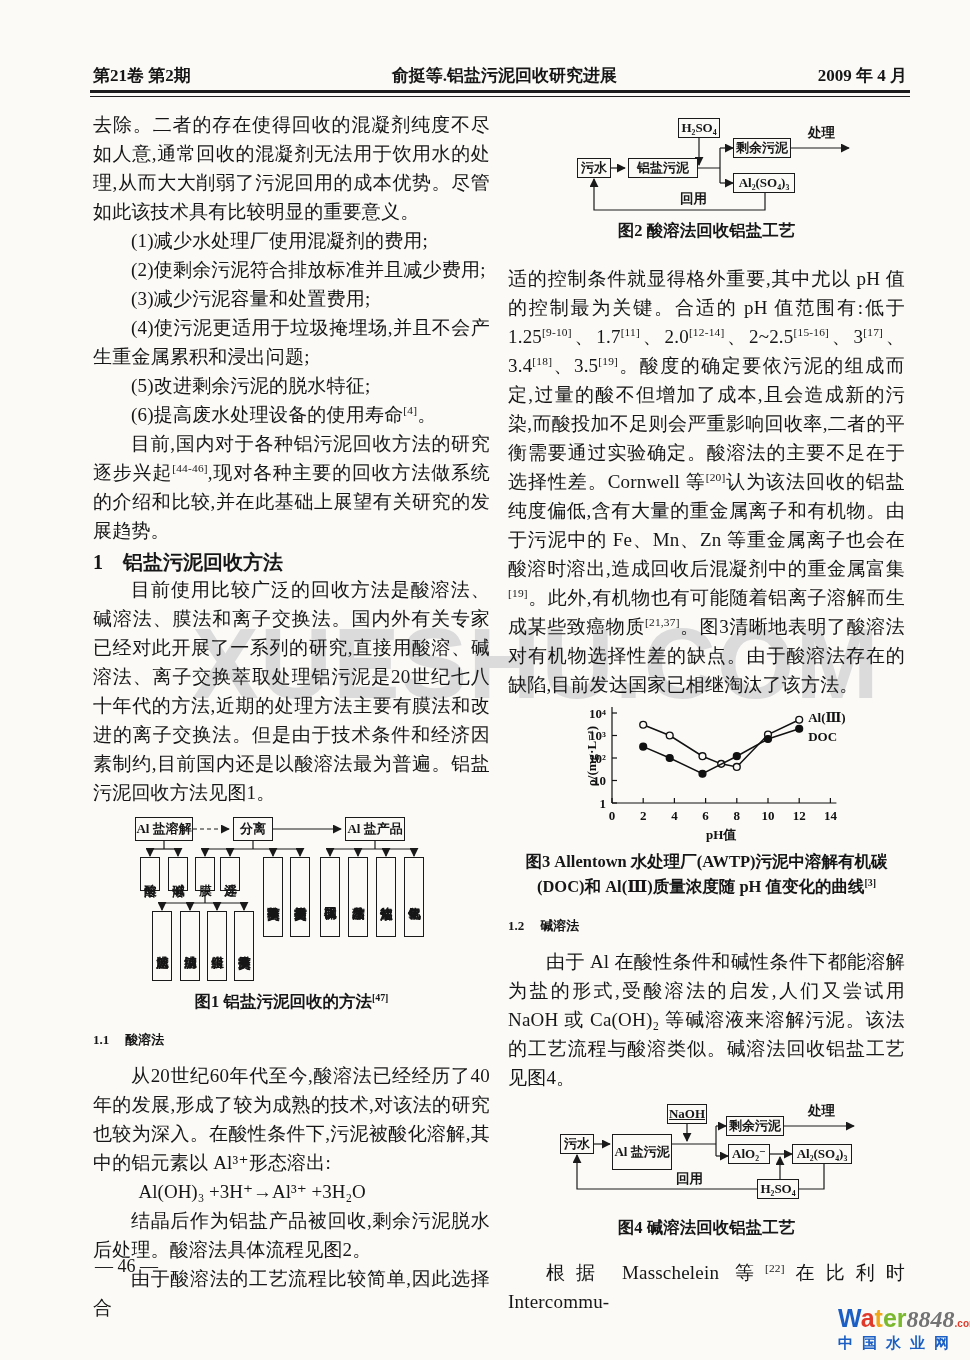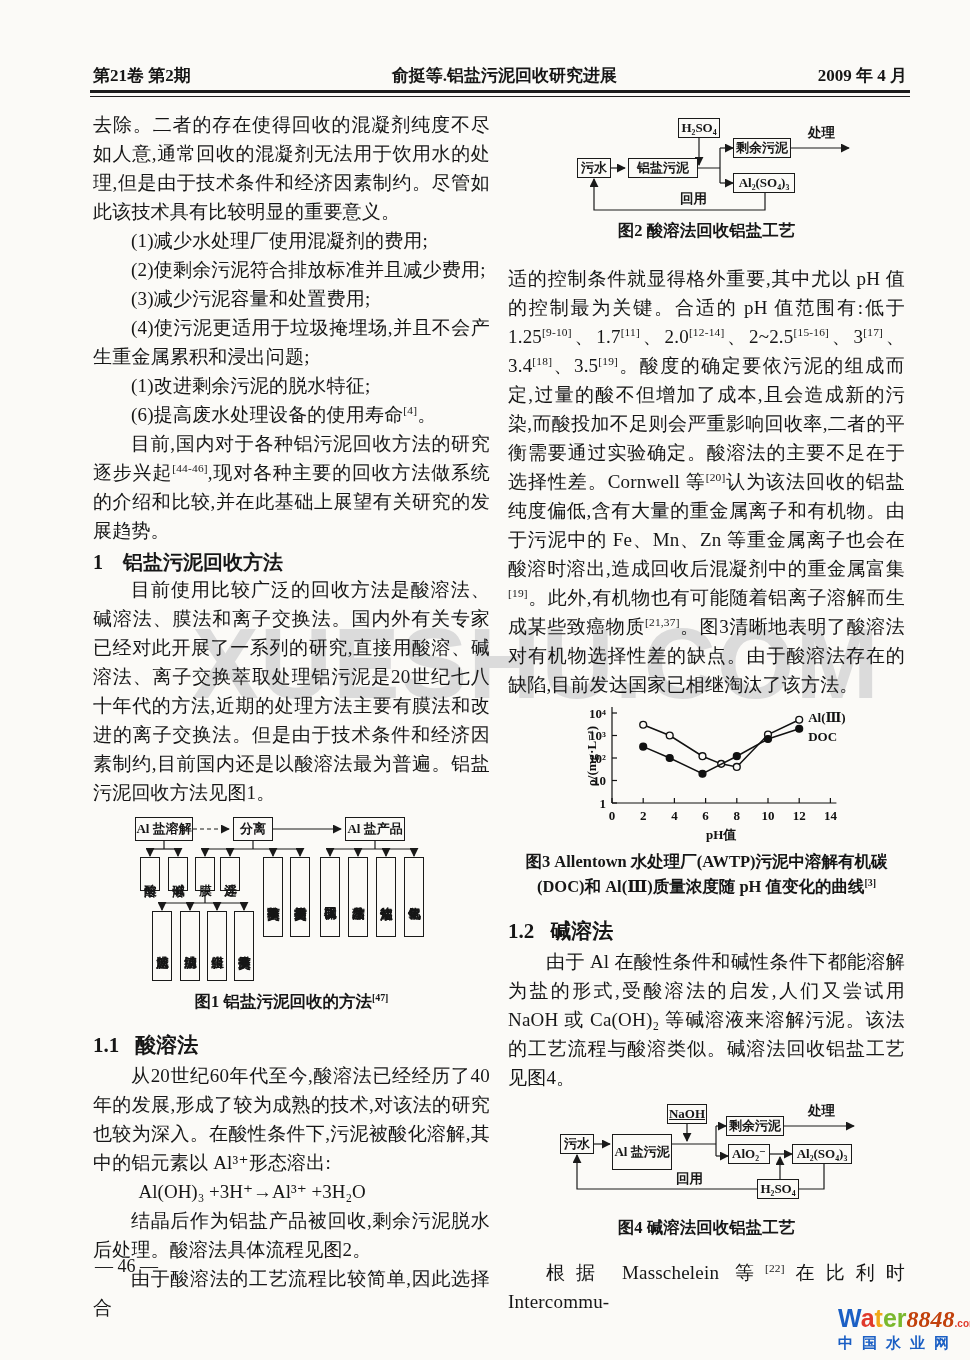--- a/index.html
+++ b/index.html
@@ -15,21 +15,21 @@
   #rule{position:absolute;left:90px;right:60px;top:90px;height:3px;border-top:3px solid #1d1d1d;border-bottom:1px solid #1d1d1d;z-index:2;}
   
   .col{position:absolute;top:110px;width:397px;z-index:1;}
   #colL{left:93px;}
   #colR{left:508px;}
   p.t{margin:0;font-size:19px;line-height:29px;text-align:justify;letter-spacing:0.2px;}
   p.ind{text-indent:2em;}
   sup{font-size:0.60em;vertical-align:super;line-height:0;}
   h2.h1{margin:4px 0 0 0;height:26px;font-size:20px;font-weight:bold;}
   h2.h1 .ht{margin-left:20px;text-align:right;}
-  h3.h2{margin:20px 0 6px 0;height:24px;font-size:21px;font-weight:bold;}
+  h3.h2{margin:20px 0 6px 0;height:24px;font-size:13px;font-weight:bold;}
   h3.h2 .ht{margin-left:16px;}
   .eq{margin:0;font-size:19px;line-height:29px;padding-left:2.4em;}
   
   .fig{position:relative;}
   .fbox{position:absolute;border:1.3px solid #1a1a1a;background:#fbfaf7;display:flex;align-items:center;justify-content:center;
         font-size:13px;font-weight:600;line-height:1.05;white-space:nowrap;box-sizing:border-box;z-index:1;}
   .vbox{writing-mode:vertical-rl;text-orientation:upright;letter-spacing:0px;font-size:12.5px;}
   .flabel{position:absolute;font-size:13.5px;font-weight:600;z-index:1;white-space:nowrap;}
   .fig svg.wire{position:absolute;left:0;top:0;z-index:0;}
   .figcap{text-align:center;font-weight:bold;font-size:16.5px;line-height:25px;margin:0;}
@@ -54,27 +54,27 @@
 
   <div id="hdr">
     <span>第21卷  第2期</span>
     <span class="c">俞挺等.铝盐污泥回收研究进展</span>
     <span>2009 年 4 月</span>
   </div>
   <div id="rule"></div>
 
   <div id="colL" class="col">
 
-    <p class="t">去除。二者的存在使得回收的混凝剂纯度不尽如人意,通常回收的混凝剂无法用于饮用水的处理,但是由于技术条件和经济因素制约。尽管如此该技术具有比较明显的重要意义。</p>
+    <p class="t">去除。二者的存在使得回收的混凝剂纯度不尽如人意,通常回收的混凝剂无法用于饮用水的处理,从而大大削弱了污泥回用的成本优势。尽管如此该技术具有比较明显的重要意义。</p>
 
     <p class="t ind">(1)减少水处理厂使用混凝剂的费用;</p>
     <p class="t ind">(2)使剩余污泥符合排放标准并且减少费用;</p>
     <p class="t ind">(3)减少污泥容量和处置费用;</p>
     <p class="t ind">(4)使污泥更适用于垃圾掩埋场,并且不会产生重金属累积和浸出问题;</p>
-    <p class="t ind">(1)改进剩余污泥的脱水特征;</p>
+    <p class="t ind">(5)改进剩余污泥的脱水特征;</p>
     <p class="t ind">(6)提高废水处理设备的使用寿命<sup>[4]</sup>。</p>
 
     <p class="t ind">目前,国内对于各种铝污泥回收方法的研究逐步兴起<sup>[44-46]</sup>,现对各种主要的回收方法做系统的介绍和比较,并在此基础上展望有关研究的发展趋势。</p>
 
     <h2 class="h1"><span>1</span><span class="ht">铝盐污泥回收方法</span></h2>
 
     <p class="t ind">目前使用比较广泛的回收方法是酸溶法、碱溶法、膜法和离子交换法。国内外有关专家已经对此开展了一系列的研究,直接用酸溶、碱溶法、离子交换萃取处理铝污泥是20世纪七八十年代的方法,近期的处理方法主要有膜法和改进的离子交换法。但是由于技术条件和经济因素制约,目前国内还是以酸溶法最为普遍。铝盐污泥回收方法见图1。</p>
 
     <div class="fig" id="fig1" style="height:200px;margin-top:4px;">
       <svg class="wire" width="397" height="176">
@@ -260,18 +260,18 @@
       <p class="figcap" style="position:absolute;left:0;right:0;top:119px;">图4  碱溶法回收铝盐工艺</p>
     </div>
 
     <p class="t ind" style="margin-top:16px;">根据 Masschelein 等<sup>[22]</sup>在比利时 Intercommu-</p>
   </div>
 
   <div id="pgnum">— 46 —</div>
 
   <div id="logo">
     <div class="word">
-      <span style="color: rgb(27, 95, 196);">W</span><span style="color: rgb(224, 57, 42);">a</span><span style="color: rgb(240, 168, 24);">t</span><span style="color: rgb(122, 184, 46);">e</span><span style="color: rgb(122, 184, 46);">r</span><span class="num" style="color: #c2410c;">8848</span><span class="dc" style="color: rgb(224, 57, 42);">.com</span>
+      <span style="color: rgb(27, 95, 196);">W</span><span style="color: rgb(224, 57, 42);">a</span><span style="color: rgb(240, 168, 24);">t</span><span style="color: rgb(122, 184, 46);">e</span><span style="color: rgb(122, 184, 46);">r</span><span class="num" style="color: #737373;">8848</span><span class="dc" style="color: rgb(224, 57, 42);">.com</span>
     </div>
     <div class="sub" style="color: rgb(27, 95, 196);">中国水业网</div>
   </div>
 
 </div>
 
 </body></html>

